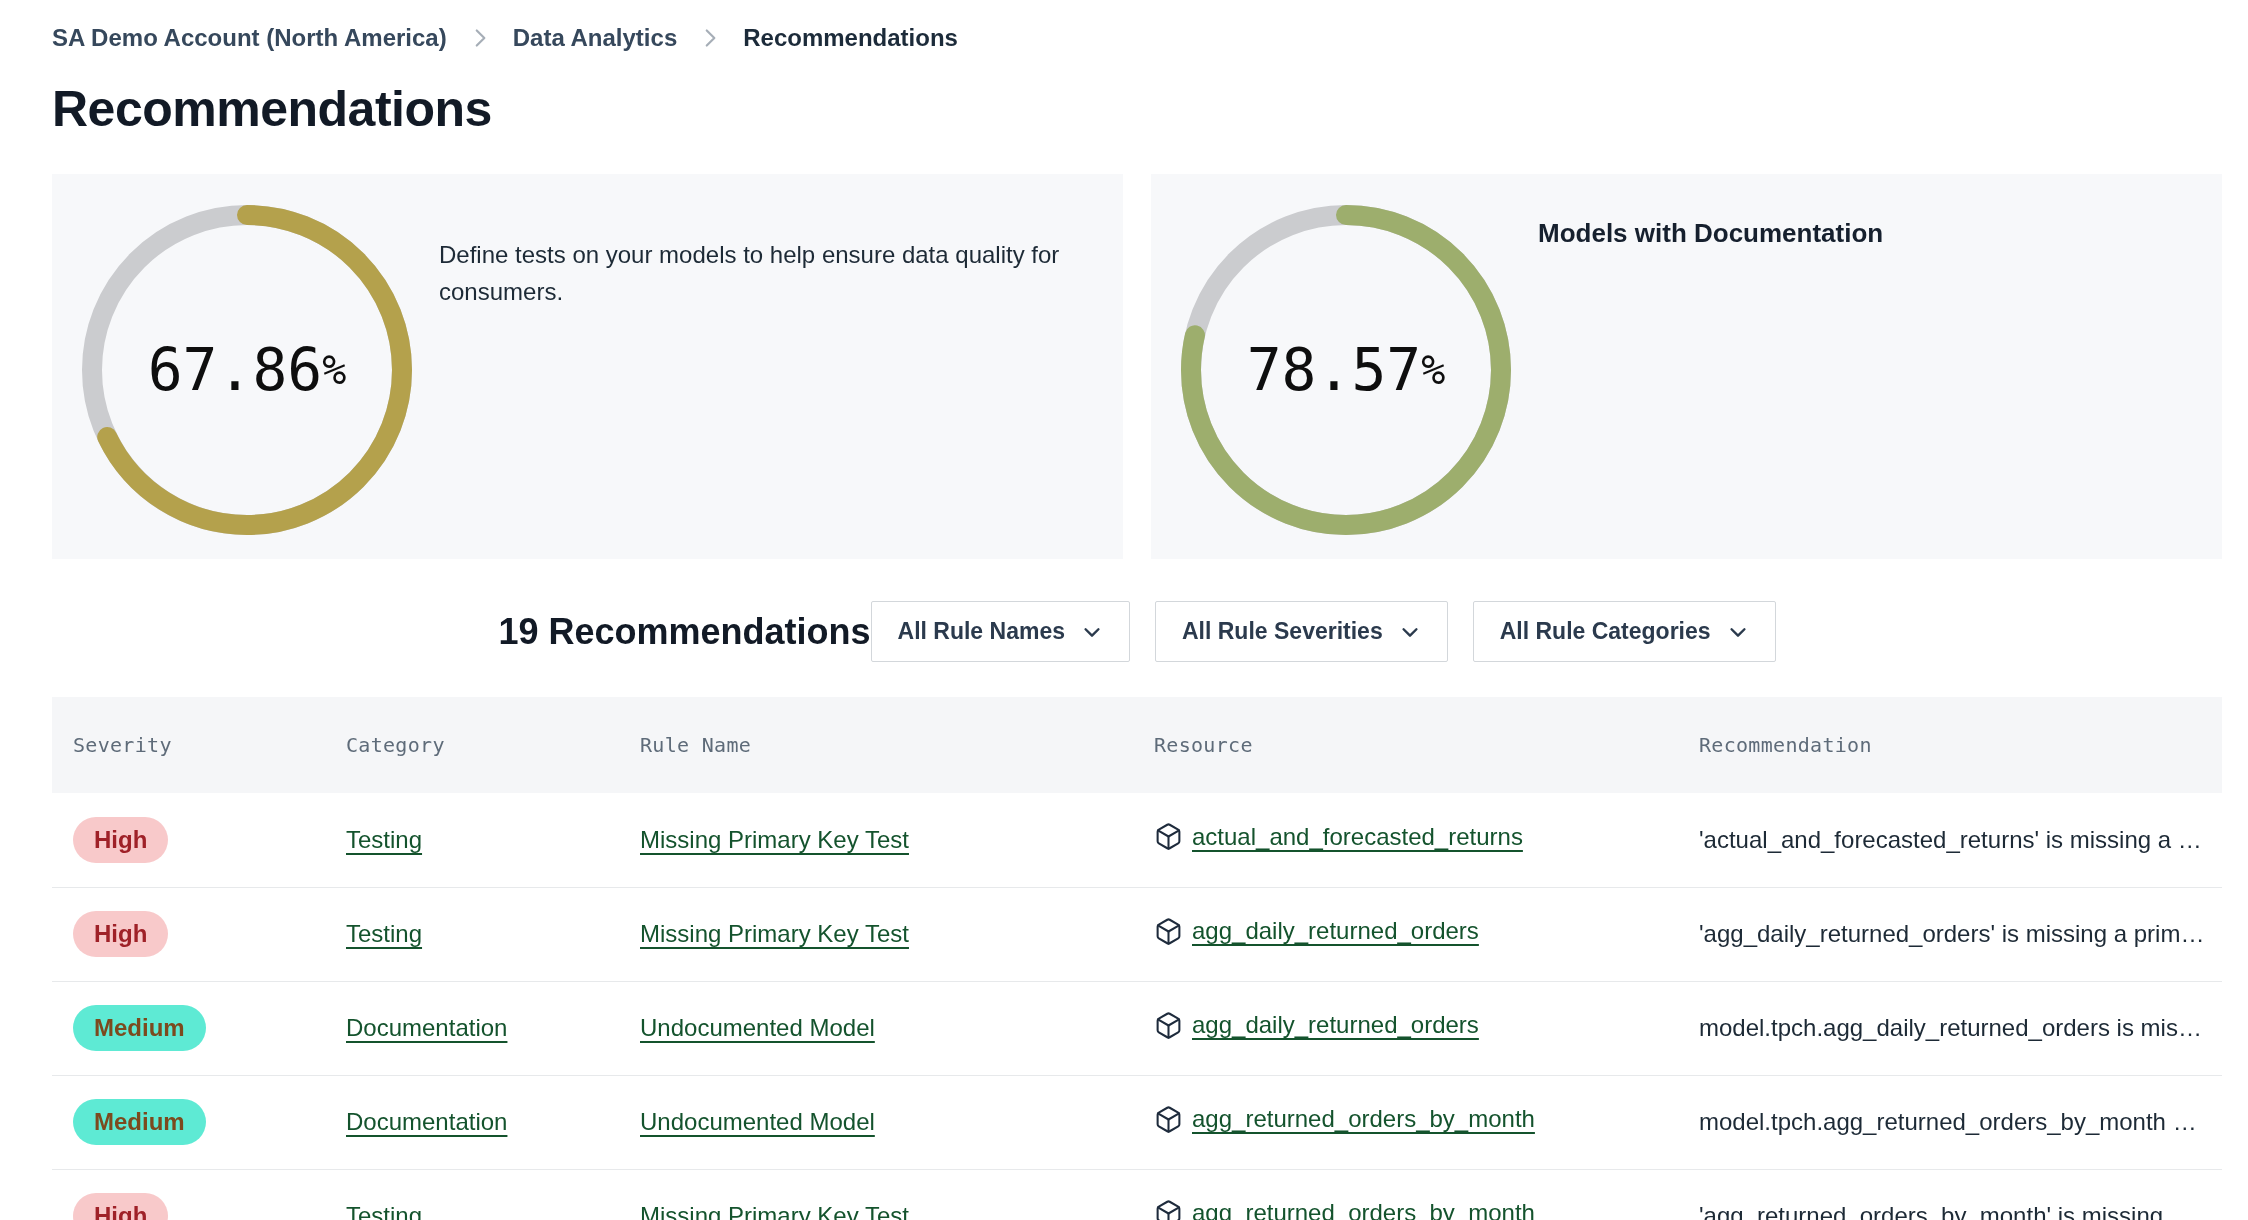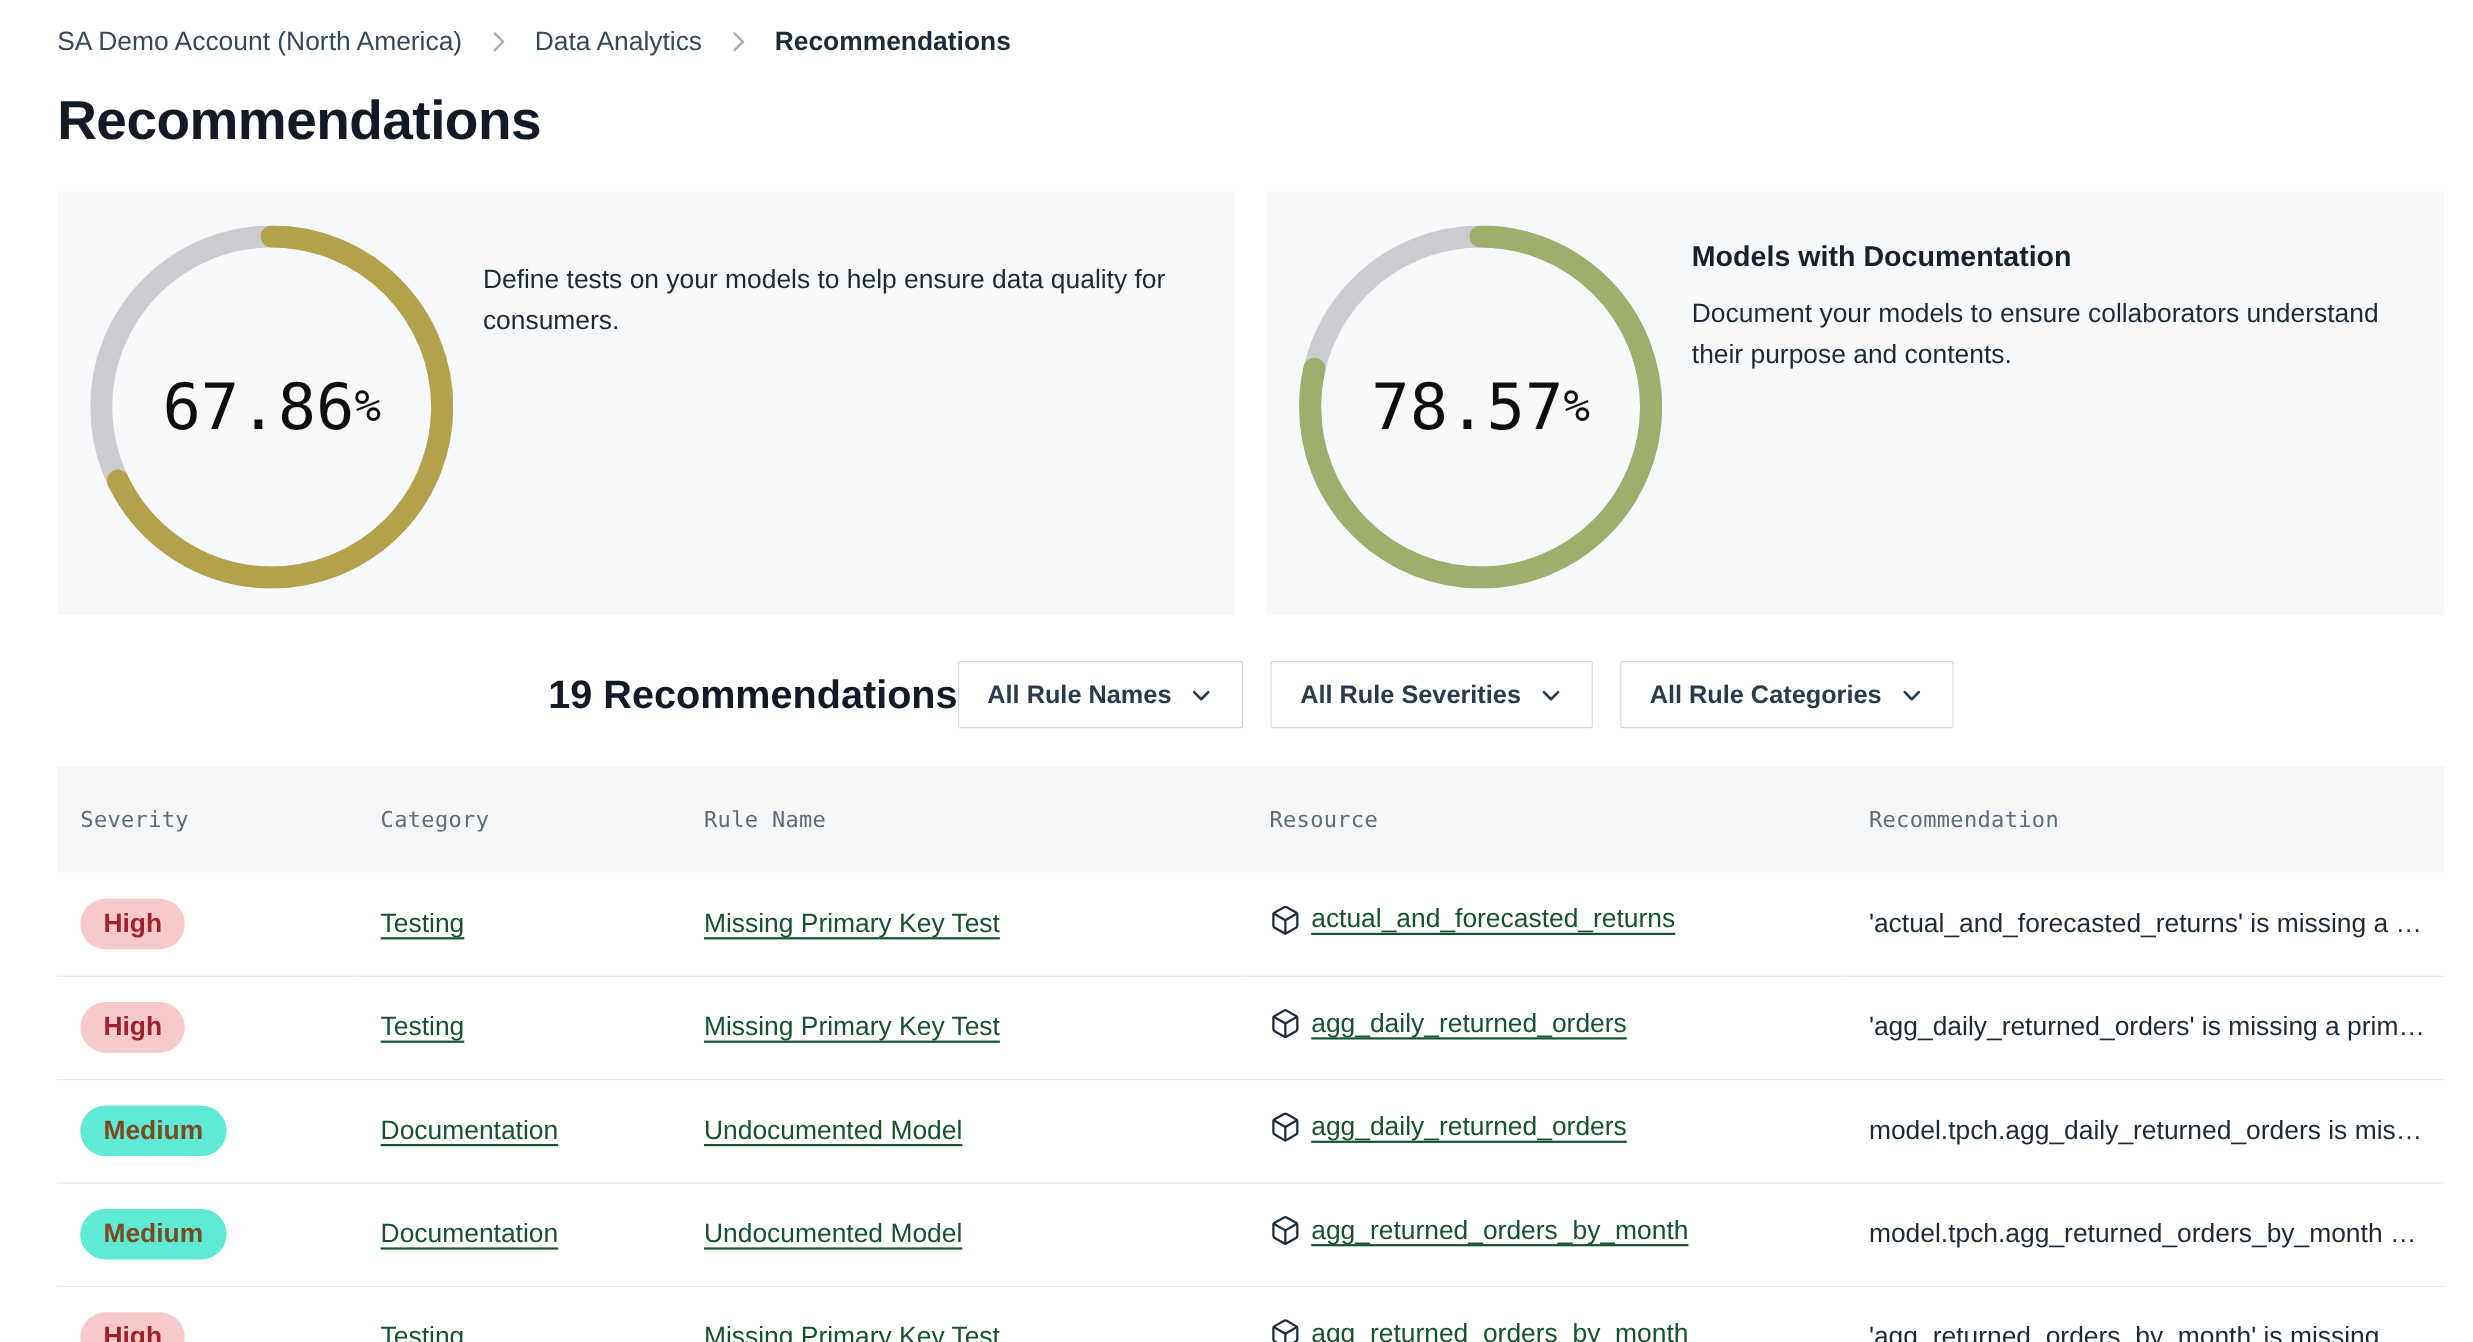--- a/index.html
+++ b/index.html
@@ -6,21 +6,21 @@
   html, body { width: 2248px; height: 1220px; overflow: hidden; }
   body {
     background: #ffffff;
     font-family: "Liberation Sans", sans-serif;
     color: #1d2a36;
   }
   .page { padding: 24px 26px 0 52px; }
 
   
   .breadcrumb { display: flex; align-items: center; gap: 20px; }
-  .crumb { font-size: 24px; font-weight: 400; color: #36485c; text-decoration: none; }
+  .crumb { font-size: 24px; font-weight: 700; color: #36485c; text-decoration: none; }
   .crumb.current { font-weight: 700; color: #1c2b3a; }
   .crumb-sep { width: 26px; height: 26px; display: inline-flex; }
 
   
   h1.page-title { margin-top: 28px; font-size: 50px; font-weight: 600; color: #121a26; letter-spacing: -0.5px; }
 
   
   .cards { margin-top: 36px; display: flex; gap: 28px; }
   .card {
     flex: 1 1 0;
@@ -135,21 +135,20 @@
           <circle class="donut-track" cx="165" cy="165" r="155" fill="none" stroke="#cbcccf" stroke-width="20"></circle>
           <circle class="donut-value" cx="165" cy="165" r="155" fill="none" stroke="#9dae6d" stroke-width="20" stroke-linecap="round" stroke-dasharray="765.1882978569051 973.8937226128359"></circle>
         </svg>
         <div class="donut-center">
           <span>78.57</span>
             <span class="pct-suffix">%</span>
         </div>
       </div>
       <div class="card-text">
         <div class="card-title">Models with Documentation</div>
-        <div class="card-desc">Document your models to ensure collaborators understand their purpose and contents.</div>
       </div>
     </div>
 
   </div>
 
   <div class="list-header">
     <div class="list-heading">19 Recommendations</div>
     <div class="filters">
       <button class="filter-btn">
         <span>All Rule Names</span>

